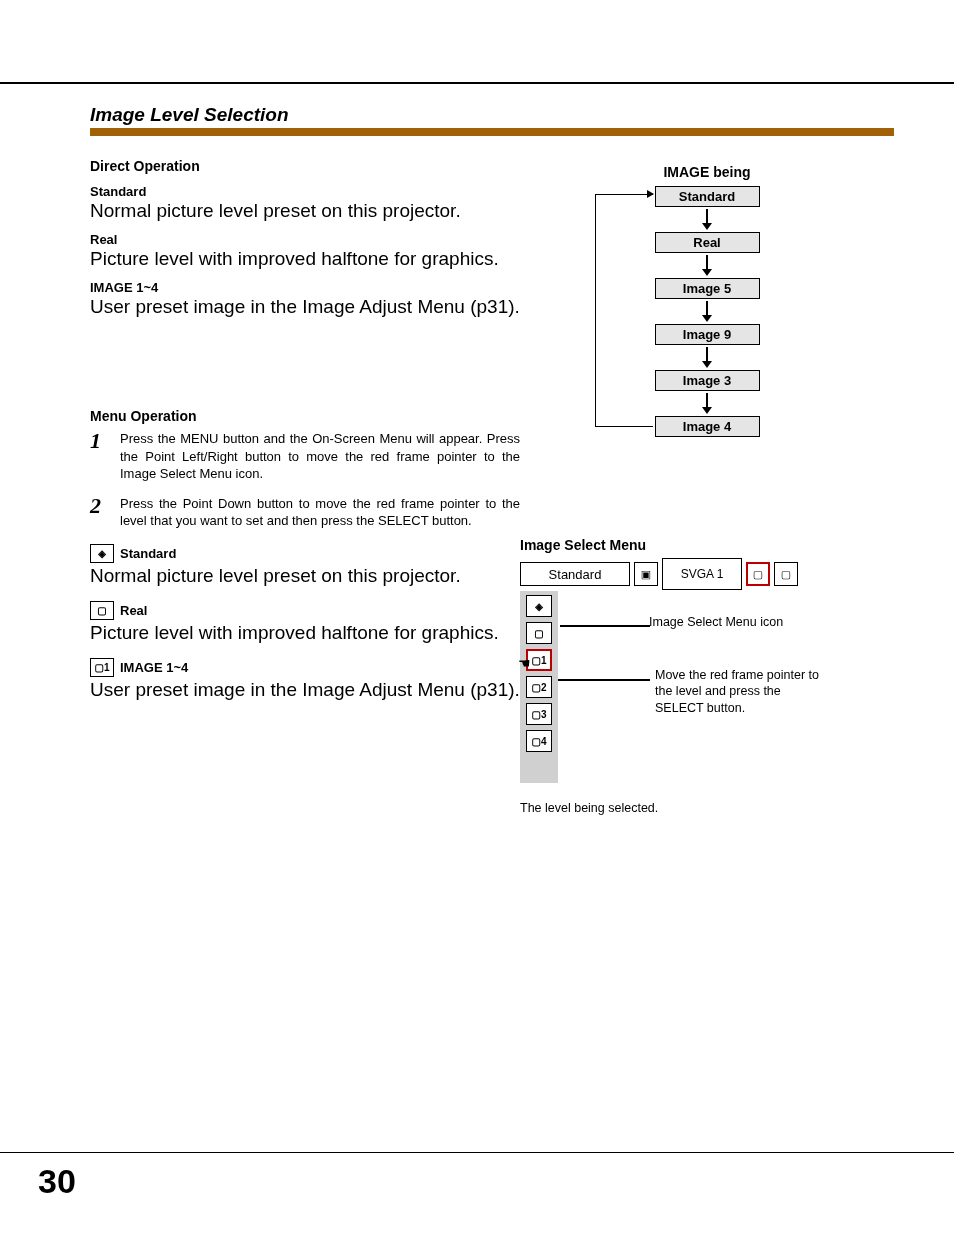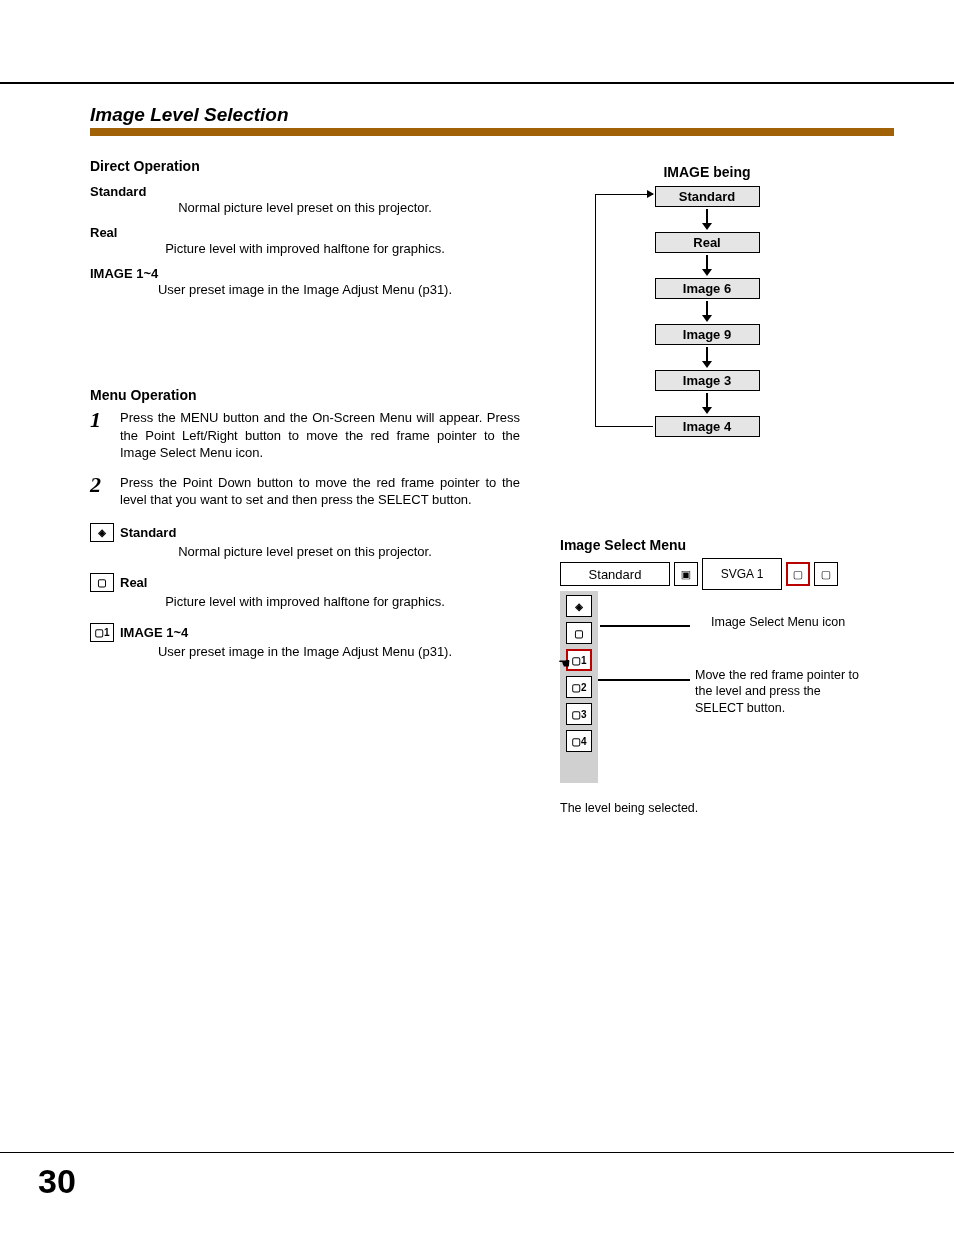--- a/index.html
+++ b/index.html
@@ -36,21 +36,21 @@
   }
   .left-col { width: 430px; }
   .right-col { flex: 1; position: relative; }
   .subhead {
     font-weight: bold;
     font-size: 14px;
     margin-bottom: 6px;
   }
   .intro { line-height: 1.35; margin-bottom: 14px; }
   .def-title { font-weight: bold; font-size: 13px; margin-top: 10px; }
-  .def-desc { font-size: 13px; margin-top: 1px; text-align: center; }
+  .def-desc { font-size: 19px; margin-top: 1px; }
   .step-row { display: flex; gap: 10px; margin-bottom: 12px; }
   .step-num {
     font-family: Georgia, "Times New Roman", serif;
     font-style: italic;
     font-weight: bold;
     font-size: 22px;
     line-height: 1;
     width: 20px;
   }
   .step-text {
@@ -140,21 +140,21 @@
     display:flex; flex-direction:column; gap:5px;
     align-items:center;
   }
   .ism-slot {
     width: 26px; height: 22px; border:1.5px solid #000; background:#fff;
     display:flex;align-items:center;justify-content:center;
     font-size:10px; font-weight:bold;
   }
   .ism-slot.sel { border:2px solid #b00; }
   .ism-pad { height: 22px; }
-  .ism-note1 { position:absolute; left: 151px; top: 56px; font-size:12.5px; }
+  .ism-note1 { position:absolute; left: 129px; top: 56px; font-size:12.5px; }
   .ism-line1 {
     position:absolute; left: 40px; top: 66px; width: 90px; height: 1.5px; background:#000;
   }
   .ism-line1::before {
     content:""; position:absolute; left:0; top:0; width:1.5px; height: -20px;
   }
   .ism-note2 {
      position:absolute; left: 135px; top: 108px; font-size:12.5px; line-height:1.3; width:175px;
   }
   .ism-line2 {
@@ -240,40 +240,40 @@
           <div class="flow-item">Standard</div>
           <div class="flow-arrow">
               <div class="stem"></div>
               <div class="head"></div>
             </div>
           <div class="flow-item">Real</div>
           <div class="flow-arrow">
               <div class="stem"></div>
               <div class="head"></div>
             </div>
-          <div class="flow-item">Image 6</div>
+          <div class="flow-item">Image 5</div>
           <div class="flow-arrow">
               <div class="stem"></div>
               <div class="head"></div>
             </div>
           <div class="flow-item">Image 9</div>
           <div class="flow-arrow">
               <div class="stem"></div>
               <div class="head"></div>
             </div>
           <div class="flow-item">Image 3</div>
           <div class="flow-arrow">
               <div class="stem"></div>
               <div class="head"></div>
             </div>
           <div class="flow-item">Image 4</div>
         </div>
       </div>
 
-      <div style="margin-top:100px;margin-left:40px;">
+      <div style="margin-top:100px;">
         <div class="ism-title">Image Select Menu</div>
         <div class="ism-wrap">
           <div class="ism-top">
             <div class="ism-name">Standard</div>
             <div class="ism-ico">▣</div>
             <div class="ism-res">SVGA 1</div>
             <div class="ism-ico ism-sel">▢</div>
             <div class="ism-ico">▢</div>
           </div>
           <div class="ism-panel">

